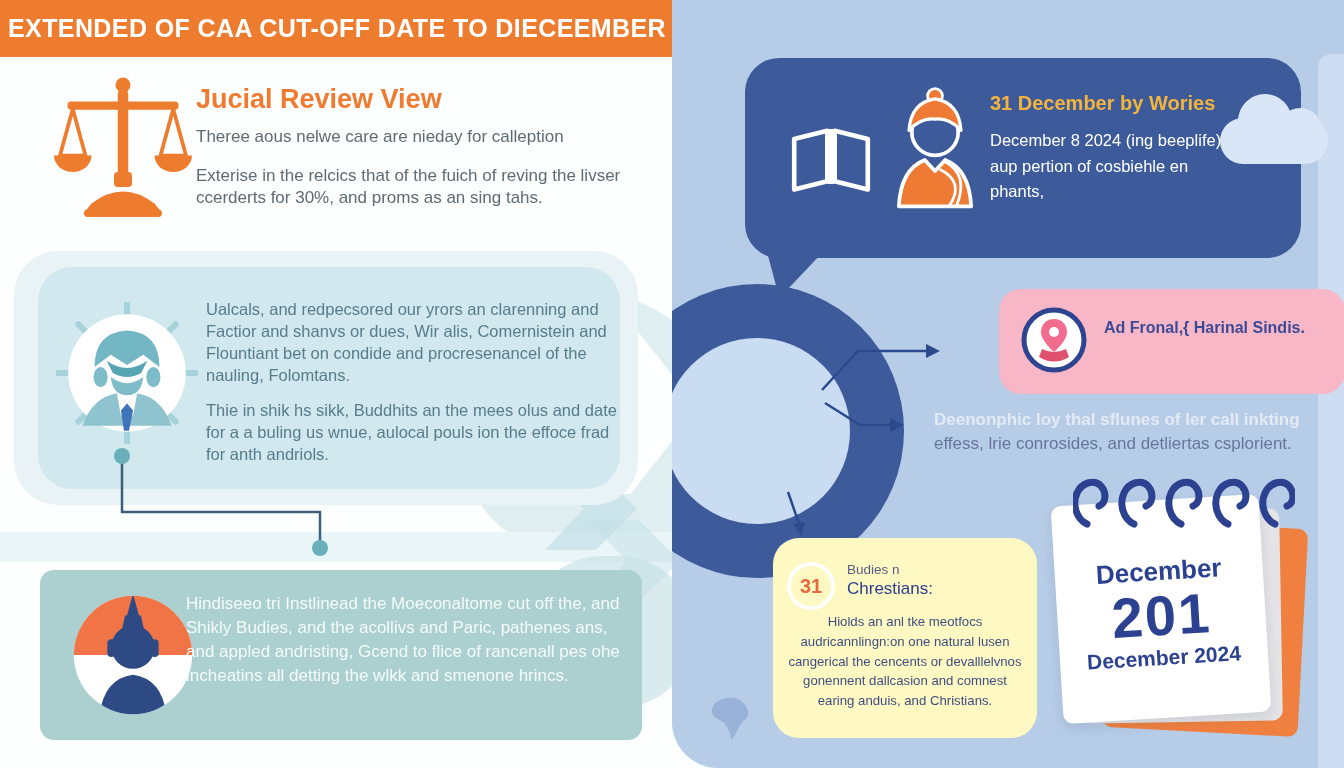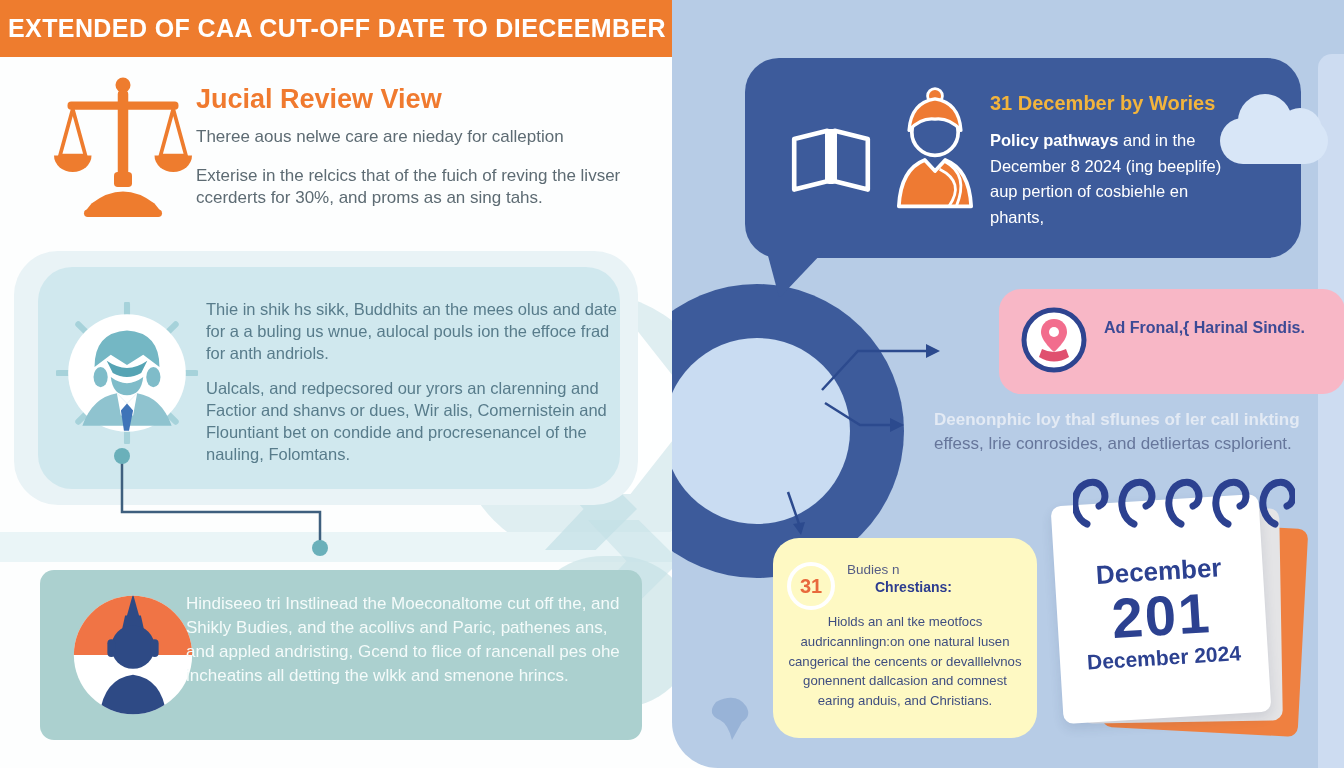--- a/index.html
+++ b/index.html
@@ -50,21 +50,21 @@
   #pink-card-1 { left:283px; top:289px; width:346px; height:105px; background:#f8b7c6; border-radius:22px;margin-left:44px; }
   #pink1-text { left:105px; top:27px; position:absolute; color:#3c4a95; font-size:16px; font-weight:600; line-height:1.55; }
 
   #demo-line1 { left:262px; top:410px; font-size:17px; font-weight:800; color:#e3eaf4; white-space:nowrap; }
   #demo-line2 { left:262px; top:434px; font-size:17px; color:#66769b; white-space:nowrap; }
 
   #pink-card-2 { left:101px; top:538px; width:264px; height:200px; background:#fef9c3; border-radius:26px; }
   #badge-31 { left:14px; top:24px; width:48px; height:48px; border:4px solid #fff; border-radius:50%; position:absolute;
               color:#e8693c; font-weight:800; font-size:20px; display:flex; align-items:center; justify-content:center; }
   #pink2-kicker { left:74px; top:24px; position:absolute; font-size:13.5px; color:#555d85; }
-  #pink2-heading { left:74px; top:41px; position:absolute; font-size:14px; font-weight:700; color:#2c3c8f;margin-left:28px; }
+  #pink2-heading { left:74px; top:41px; position:absolute; font-size:17px; font-weight:400; color:#2c3c8f; }
   #pink2-body { left:12px; top:74px; position:absolute; width:240px; text-align:center; font-size:13.2px; color:#3f4e80; line-height:1.5; }
 
   #calendar { left:383px; top:478px; width:262px; height:284px; }
   .cal-page { position:absolute; border-radius:10px; }
   #cal-orange { left:52px; top:46px; width:196px; height:208px; background:#ef8040; transform:rotate(3deg); }
   #cal-gray { left:26px; top:32px; width:200px; height:212px; background:#e4e4e6; transform:rotate(-1deg); }
   #cal-white { left:2px; top:22px; width:208px; height:218px; background:#fff; transform:rotate(-3.5deg);
                box-shadow:0 5px 12px rgba(30,50,90,.12); text-align:center; padding-top:56px; }
   #cal-month { font-size:26px; font-weight:800; color:#2c4190; }
   #cal-day { font-size:56px; font-weight:800; color:#2c4190; letter-spacing:2px; line-height:1.05; }
@@ -124,22 +124,22 @@
       <path d="M54 74 Q70 86 86 74 Q84 92 70 92 Q56 92 54 74 Z" fill="#7fbcc9"></path>
       <ellipse cx="44" cy="74" rx="7" ry="10" fill="#7fbcc9"></ellipse>
       <ellipse cx="96" cy="74" rx="7" ry="10" fill="#7fbcc9"></ellipse>
       <path d="M26 122 Q36 94 60 90 L70 100 80 90 Q104 94 114 122 Z" fill="#8fc3cf"></path>
       <path d="M60 90 L70 100 80 90 L76 112 64 112 Z" fill="#ffffff"></path>
       <path d="M70 100 l6 7 -4 20 h-5 l-3 -20 z" fill="#3f74b8"></path>
     </svg>
   </div>
 
   <div id="teal-text" class="abs">
+    <p>Ualcals, and redpecsored our yrors an clarenning and Factior and shanvs or dues, Wir alis, Comernistein and Flountiant bet on condide and procresenancel of the nauling, Folomtans.</p>
     <p>Thie in shik hs sikk, Buddhits an the mees olus and date for a a buling us wnue, aulocal pouls ion the effoce frad for anth andriols.</p>
-    <p>Ualcals, and redpecsored our yrors an clarenning and Factior and shanvs or dues, Wir alis, Comernistein and Flountiant bet on condide and procresenancel of the nauling, Folomtans.</p>
   </div>
 
   <svg class="abs" style="left:100px; top:440px;" width="260" height="125">
     <path d="M22 16 V72 H220 V106" fill="none" stroke="#3e5f7e" stroke-width="2.5"></path>
     <circle cx="22" cy="16" r="8" fill="#6ab0ba"></circle>
     <circle cx="220" cy="108" r="8" fill="#6ab0ba"></circle>
   </svg>
 
   <div id="green-card" class="abs"></div>
 
@@ -193,21 +193,20 @@
       <circle cx="55" cy="50" r="25" fill="#3d5b9b" stroke="#ffffff" stroke-width="4"></circle>
       <circle cx="55" cy="11" r="8" fill="#ee7a33" stroke="#ffffff" stroke-width="3"></circle>
       <path d="M27 48 Q29 18 55 14 Q81 18 83 48 Q70 34 55 36 Q40 34 27 48 Z" fill="#ee7a33" stroke="#ffffff" stroke-width="3.5" stroke-linejoin="round"></path>
       <path d="M16 130 Q18 90 44 80 L55 92 66 80 Q92 90 94 130 Z" fill="#ee7a33" stroke="#ffffff" stroke-width="4" stroke-linejoin="round"></path>
       <path d="M66 82 Q92 96 78 130 M60 90 Q88 104 70 130" fill="none" stroke="#ffffff" stroke-width="3"></path>
     </svg>
   </div>
 
   <div id="bubble-heading" class="abs">31 December by Wories</div>
   <div id="bubble-body" class="abs">
-    <div><span class="bold">Policy pathways</span><span> and in the</span></div>
     <div>December 8 2024 (ing beeplife)</div>
     <div>aup pertion of cosbiehle en phants,</div>
   </div>
 
   <div class="abs" style="left:548px; top:88px; width:120px; height:82px;">
     <div class="cloud-part" style="left:18px; top:6px; width:54px; height:54px;"></div>
     <div class="cloud-part" style="left:58px; top:20px; width:44px; height:44px;"></div>
     <div class="cloud-part" style="left:0; top:30px; width:108px; height:46px; border-radius:24px;"></div>
   </div>
 

